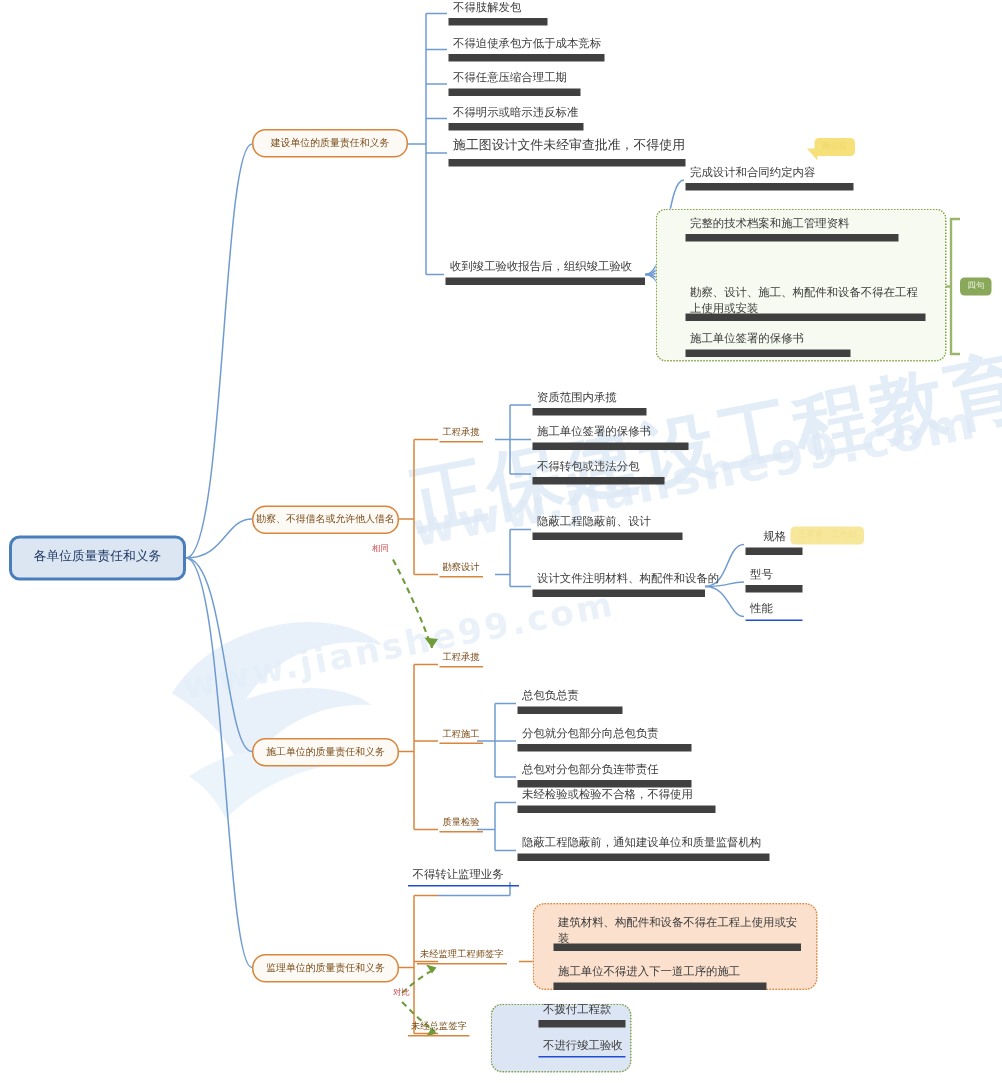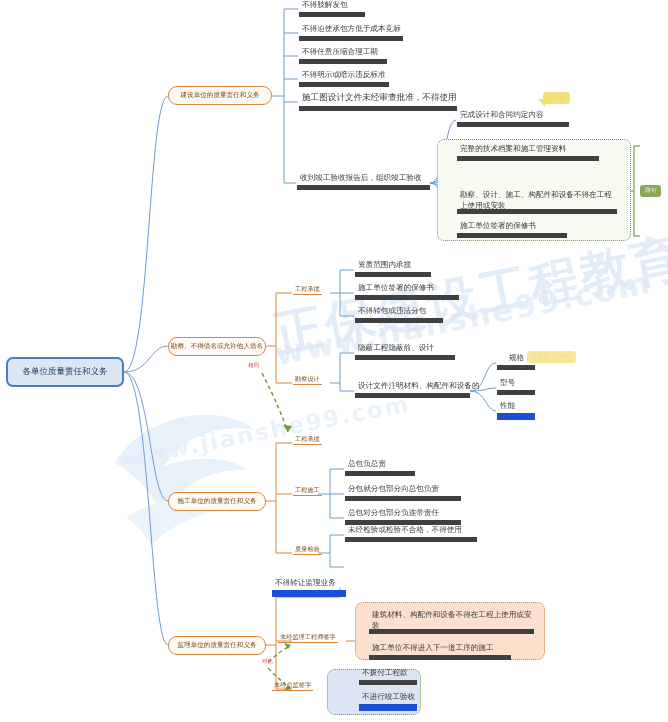--- a/index.html
+++ b/index.html
@@ -99,21 +99,21 @@
     display: flex; align-items: flex-end;
   }
   
   .leaf {
     font-size: 7.6px;
     color: #3a3a3a;
     padding: 0 2px 2px 3px;
     display: flex; align-items: flex-end;
   }
   .leaf.ul-o { border-bottom: 5px solid #404040; }
-  .leaf.ul-b { border-bottom: 7px solid #1d4ed8; font-family: Liberation Serif, serif; }
+  .leaf.ul-b { border-bottom: 1px solid #1d4ed8; font-family: Liberation Serif, serif; }
   .leaf.big { font-size: 8.6px; }
   .leaf.wrap { white-space: normal; line-height: 1.5; align-items: flex-start; padding-top: 1px;}
   
   .grp-green {
     position: absolute;
     border: 1.4px dotted #7f9f3f;
     border-radius: 7px;
     background: #f7faf0;
     z-index: 3;
   }
@@ -344,20 +344,21 @@
 
   <div class="node l2" style="left:293px; top:433px;">工程承揽</div>
   <div class="node l2" style="left:293px; top:484px;">工程施工</div>
   <div class="node l2" style="left:293px; top:543px;">质量检验</div>
 
   <div class="node leaf ul-o" style="left:345px; top:459px; width:70px;">总包负总责</div>
   <div class="node leaf ul-o" style="left:345px; top:484px; width:116px;">分包就分包部分向总包负责</div>
   <div class="node leaf ul-o" style="left:345px; top:508px; width:116px;">总包对分包部分负连带责任</div>
 
   <div class="node leaf ul-o" style="left:345px; top:525px; width:132px;">未经检验或检验不合格，不得使用</div>
+  <div class="node leaf ul-o" style="left:345px; top:557px; width:168px;">隐蔽工程隐蔽前，通知建设单位和质量监督机构</div>
 
   <div class="node l1" style="left:168px; top:636px; width:98px;">监理单位的质量责任和义务</div>
 
   <div class="node leaf ul-b" style="left:272px; top:578px; width:74px;">不得转让监理业务</div>
   <div class="node l2" style="left:278px; top:631px;">未经监理工程师签字</div>
   <div class="node l2" style="left:272px; top:679px;">未经总监签字</div>
 
   <div class="node leaf ul-o wrap" style="left:369px; top:608px; width:165px; height:26px;">建筑材料、构配件和设备不得在工程上使用或安装</div>
   <div class="node leaf ul-o" style="left:369px; top:643px; width:142px;">施工单位不得进入下一道工序的施工</div>
 

